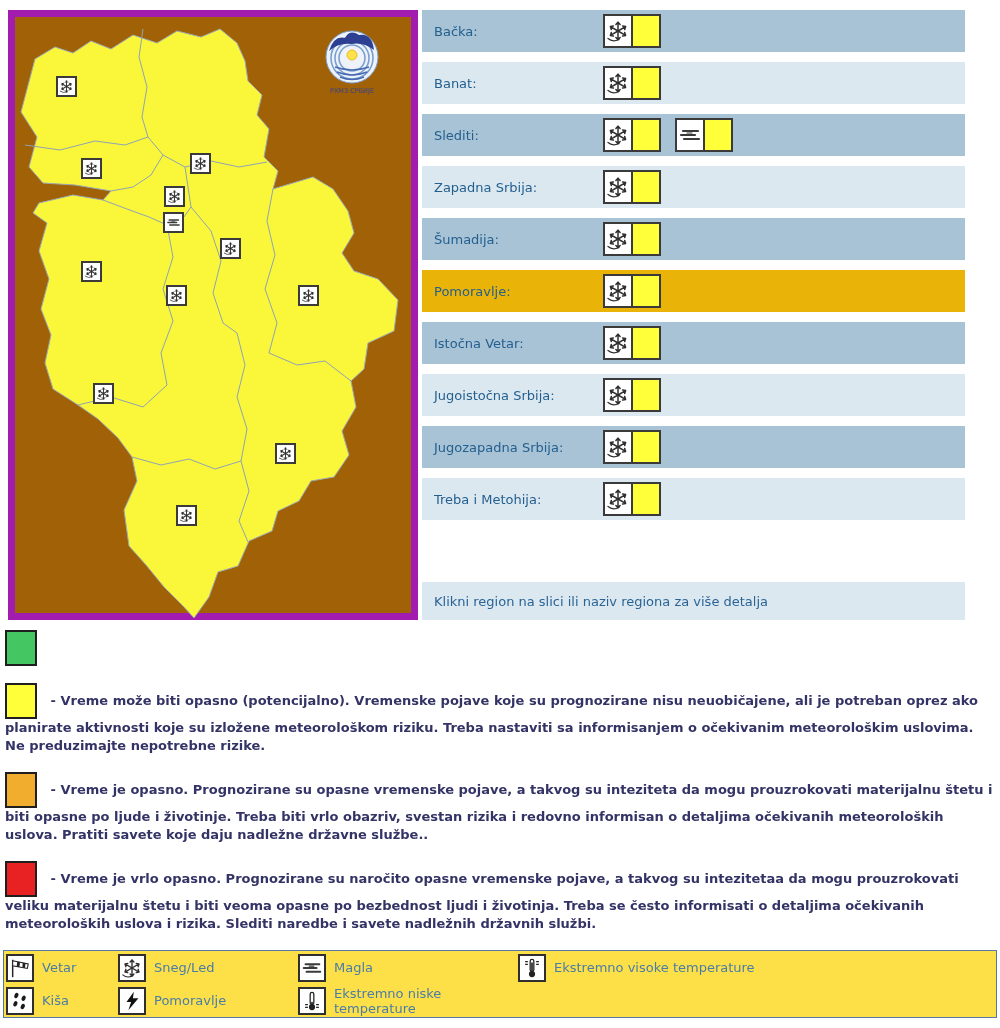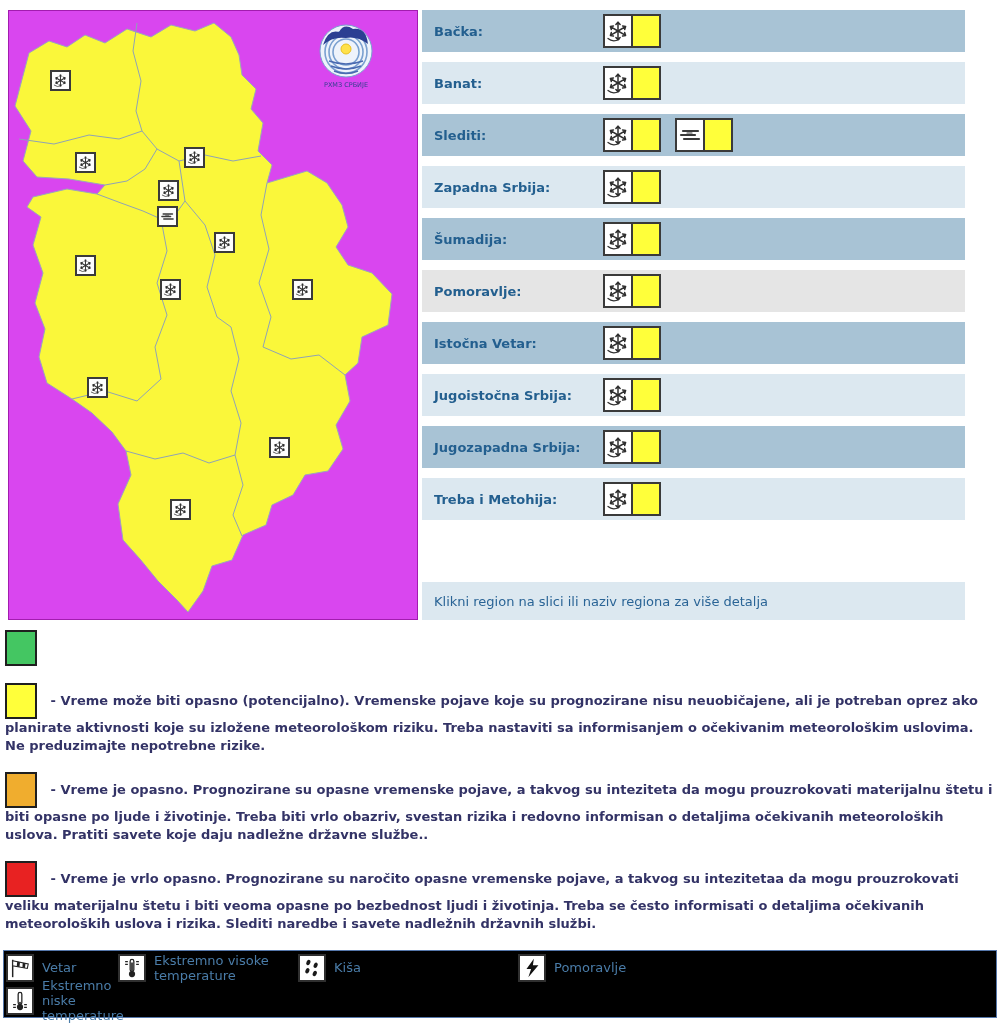--- a/index.html
+++ b/index.html
@@ -5,41 +5,41 @@
 <style>
   html,body{margin:0;padding:0;background:#fff;}
   body{
     width:1000px;height:1028px;position:relative;
     font-family:"DejaVu Sans","Liberation Sans",sans-serif;
     -webkit-font-smoothing:antialiased;
   }
   
   .map-panel{
     position:absolute;left:8px;top:10px;width:410px;height:610px;
-    border:1px solid #a21caf;background:#d946ef;box-sizing:border-box;
+    border:7px solid #a21caf;background:#a16207;box-sizing:border-box;
   }
   .map-svg{position:absolute;left:0;top:0;width:408px;height:608px;}
   .logo{position:absolute;left:302px;top:8px;width:70px;height:72px;}
   .map-marker{
     position:absolute;width:17px;height:17px;background:#fdfdfd;
     border:2px solid #3a3a3a;display:flex;align-items:center;justify-content:center;
     cursor:pointer;
   }
   .map-marker svg{width:15px;height:15px;}
   
   .region-list{position:absolute;left:422px;top:10px;width:543px;}
   .region-row{
     height:42px;margin-bottom:10px;display:flex;align-items:center;
     padding-left:12px;box-sizing:border-box;cursor:pointer;
   }
   .region-row:nth-child(odd){background:#a8c3d5;}
   .region-row:nth-child(even){background:#dce8f0;}
-  .region-row.highlight{background:#e5e5e5;}
+  .region-row.highlight{background:#eab308;}
   .region-label{
-    width:169px;flex:0 0 169px;font-size:13px;font-weight:bold;color:#235f8f;
+    width:169px;flex:0 0 169px;font-size:13px;font-weight:normal;color:#235f8f;
   }
   .warning-icons{display:flex;gap:14px;align-items:center;}
   .warn-pair{display:inline-flex;border:2px solid #3a3a3a;background:#fff;}
   .warn-cell{width:26px;height:30px;display:flex;align-items:center;justify-content:center;}
   .warn-cell.level{border-left:2px solid #3a3a3a;background:#ffff3a;}
   .warn-cell svg{width:24px;height:24px;}
   .region-note{
     position:absolute;left:422px;top:582px;width:543px;height:38px;
     background:#dce8f0;display:flex;align-items:center;padding-left:12px;
     box-sizing:border-box;font-size:13px;color:#2a6496;
@@ -49,21 +49,21 @@
   .level-item{font-size:13px;font-weight:bold;color:#333366;line-height:18px;margin-bottom:17px;}
   .level-square{
     display:inline-block;width:28px;height:32px;border:2px solid #1f1f1f;
     vertical-align:middle;margin-right:9px;
   }
   
   .phen-table{
     position:absolute;left:3px;top:950px;width:994px;
     border:1px solid #5577aa;box-sizing:border-box;
     display:grid;grid-template-columns:112px 180px 220px 1fr;grid-auto-rows:33px;
-    align-items:center;padding-left:2px;background:#000000;
+    align-items:center;padding-left:2px;background:#fde047;
   }
   .phen-cell{display:flex;align-items:center;gap:8px;}
   .phen-icon{
     width:24px;height:24px;border:2px solid #2f2f2f;background:#fff;
     display:flex;align-items:center;justify-content:center;flex:0 0 auto;
   }
   .phen-icon svg{width:22px;height:22px;}
   .phen-label{font-size:13px;color:#4a7ca8;}
   .hidden-defs{position:absolute;width:0;height:0;overflow:hidden;}
 </style>
@@ -400,20 +400,36 @@
     <span class="phen-icon">
       <svg>
           <use href="#icon-windsock"></use>
         </svg>
     </span>
     <span class="phen-label">Vetar</span>
   </div>
     <div class="phen-cell">
     <span class="phen-icon">
       <svg>
+          <use href="#icon-snow"></use>
+        </svg>
+    </span>
+    <span class="phen-label">Sneg/Led</span>
+  </div>
+    <div class="phen-cell">
+    <span class="phen-icon">
+      <svg>
+          <use href="#icon-fog"></use>
+        </svg>
+    </span>
+    <span class="phen-label">Magla</span>
+  </div>
+    <div class="phen-cell">
+    <span class="phen-icon">
+      <svg>
           <use href="#icon-temp-high"></use>
         </svg>
     </span>
     <span class="phen-label">Ekstremno visoke temperature</span>
   </div>
     <div class="phen-cell">
     <span class="phen-icon">
       <svg>
           <use href="#icon-rain"></use>
         </svg>

